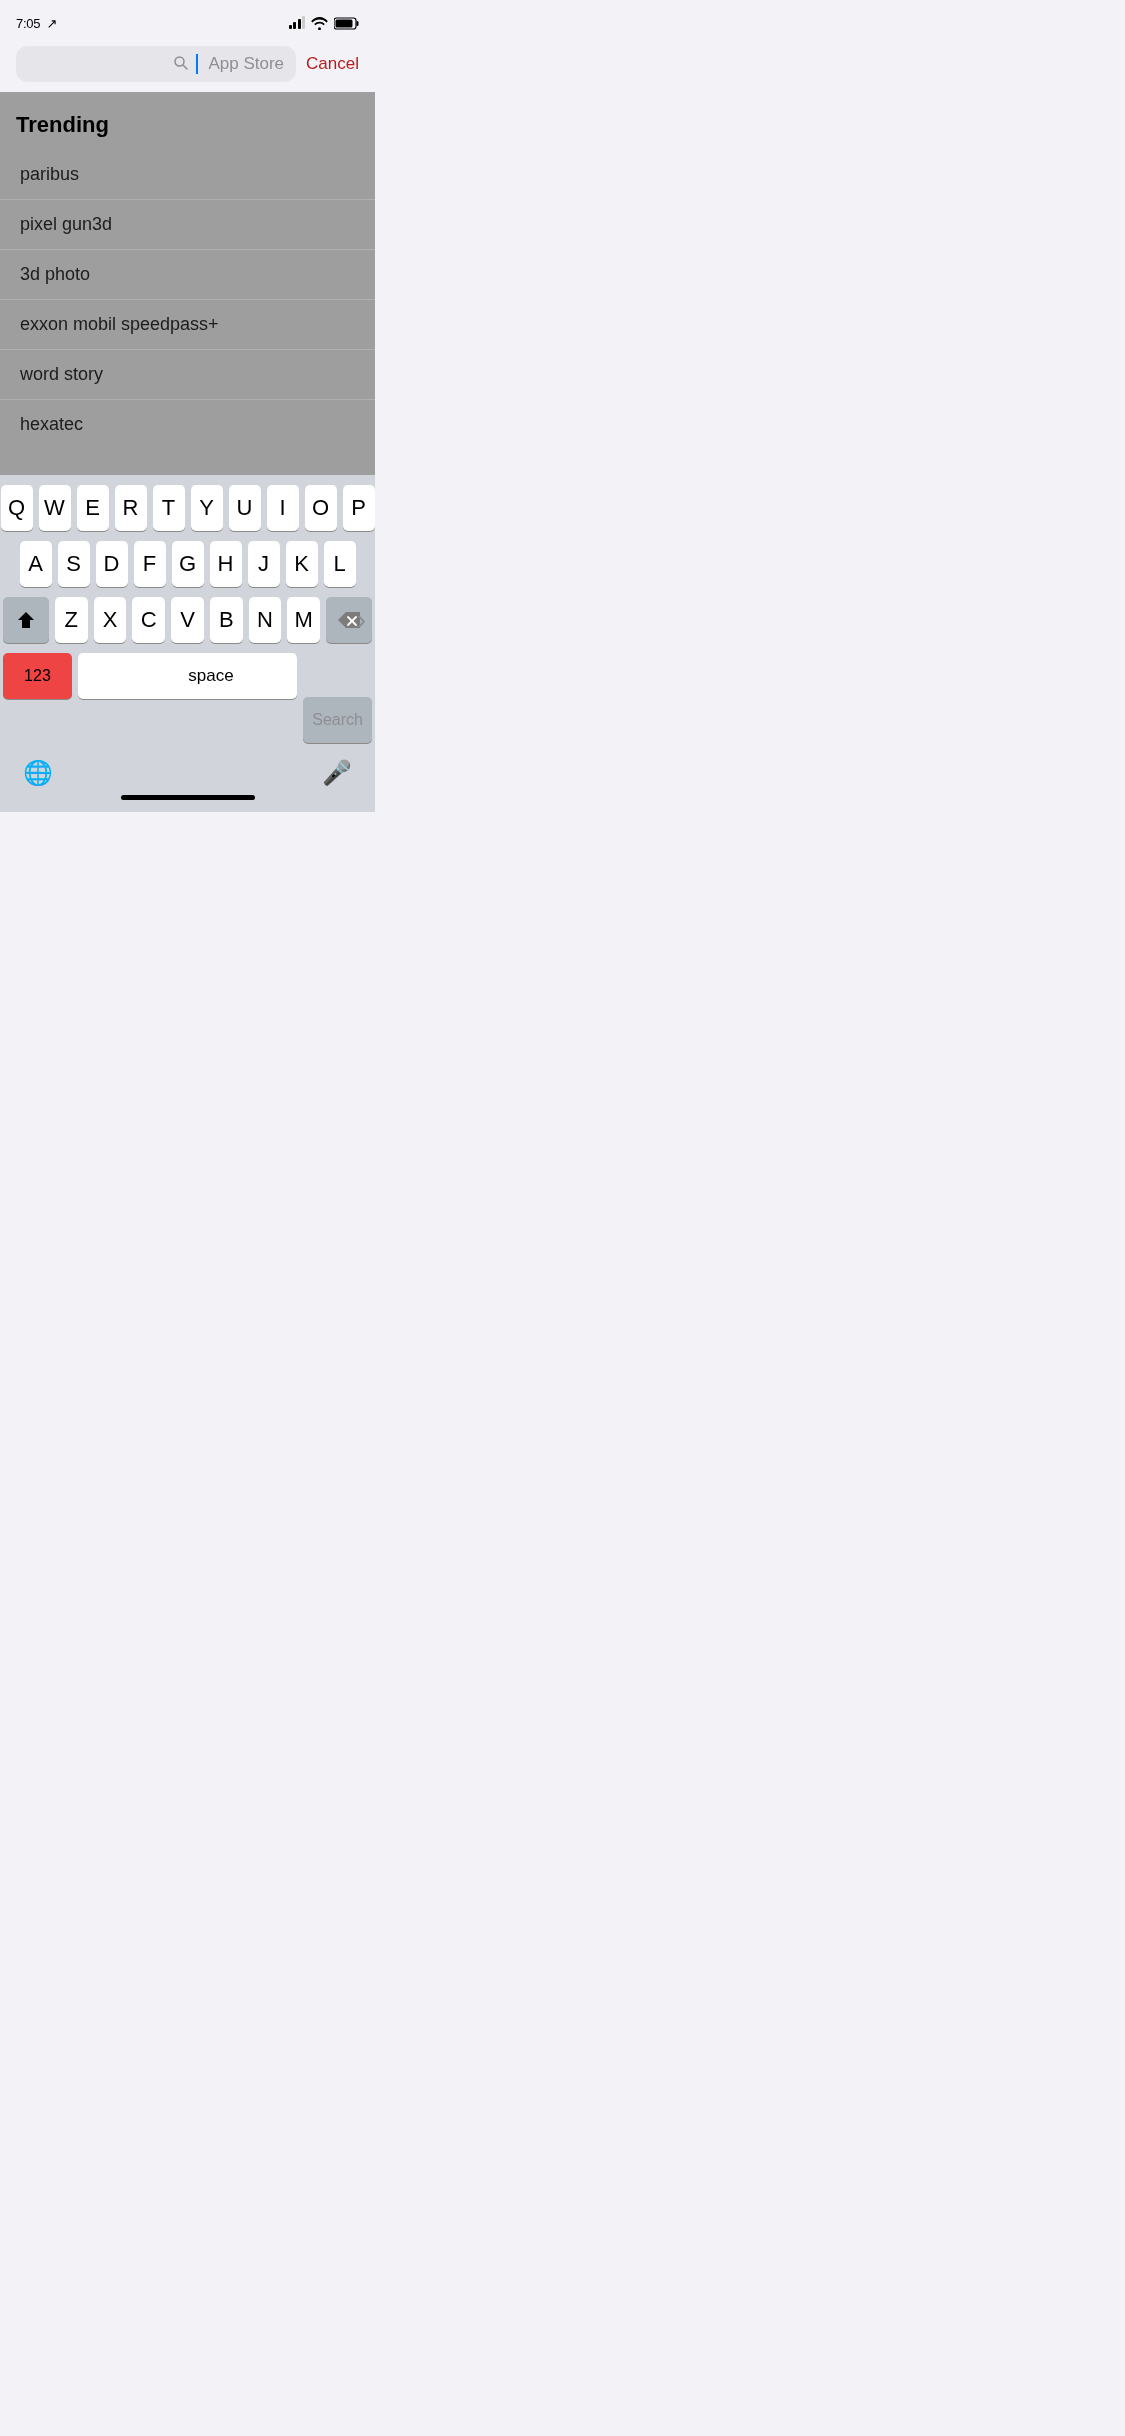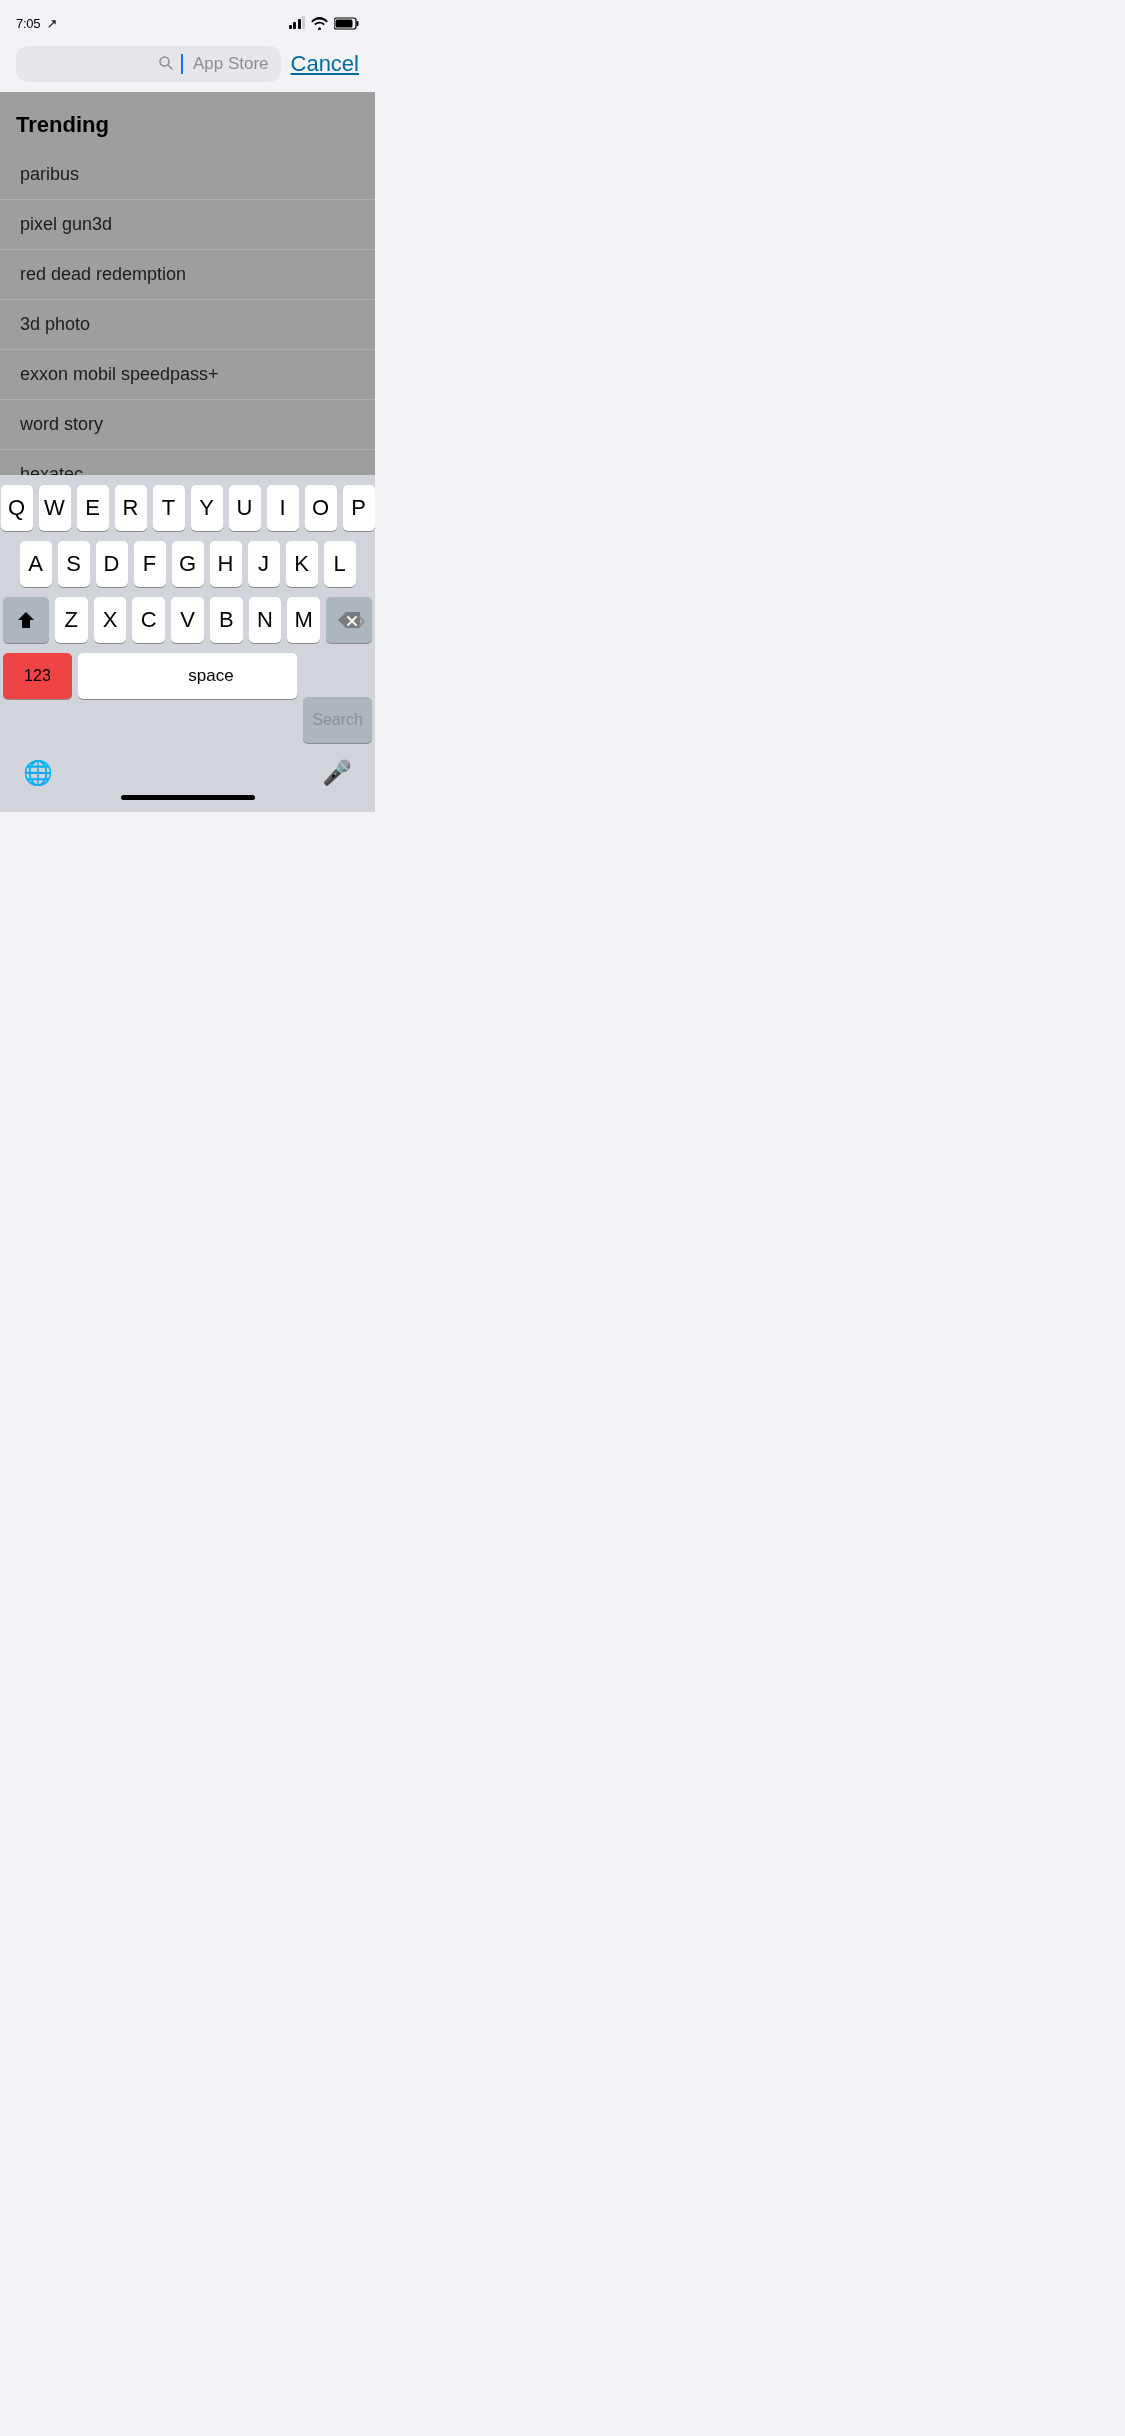--- a/index.html
+++ b/index.html
@@ -76,27 +76,26 @@
 
     .cursor-line {
       width: 2px;
       height: 20px;
       background: #007aff;
       display: inline-block;
       vertical-align: middle;
     }
 
     .cancel-button {
-      color: #0369a1;
-      font-size: 22px;
+      color: #b91c1c;
+      font-size: 17px;
       background: none;
       border: none;
       cursor: pointer;
       white-space: nowrap;
-      text-decoration: underline;
     }
 
     
     .trending-section {
       background: #9e9e9e;
       padding: 0;
       flex: 1;
     }
 
     .trending-header {
@@ -267,21 +266,20 @@
     <span style="font-size:17px; color:#8e8e93; margin-left:2px;">App Store</span>
   </div>
   <button class="cancel-button">Cancel</button>
 </div>
 
 <div class="trending-section" style="height: 448px;">
   <div class="trending-header">Trending</div>
   <ul class="trending-list">
     <li class="trending-item">paribus</li>
     <li class="trending-item">pixel gun3d</li>
-    <li class="trending-item">red dead redemption</li>
     <li class="trending-item">3d photo</li>
     <li class="trending-item">exxon mobil speedpass+</li>
     <li class="trending-item">word story</li>
     <li class="trending-item" style="border-bottom: none;">hexatec</li>
   </ul>
 </div>
 
 <div class="keyboard">
 
   <div class="keyboard-row">

